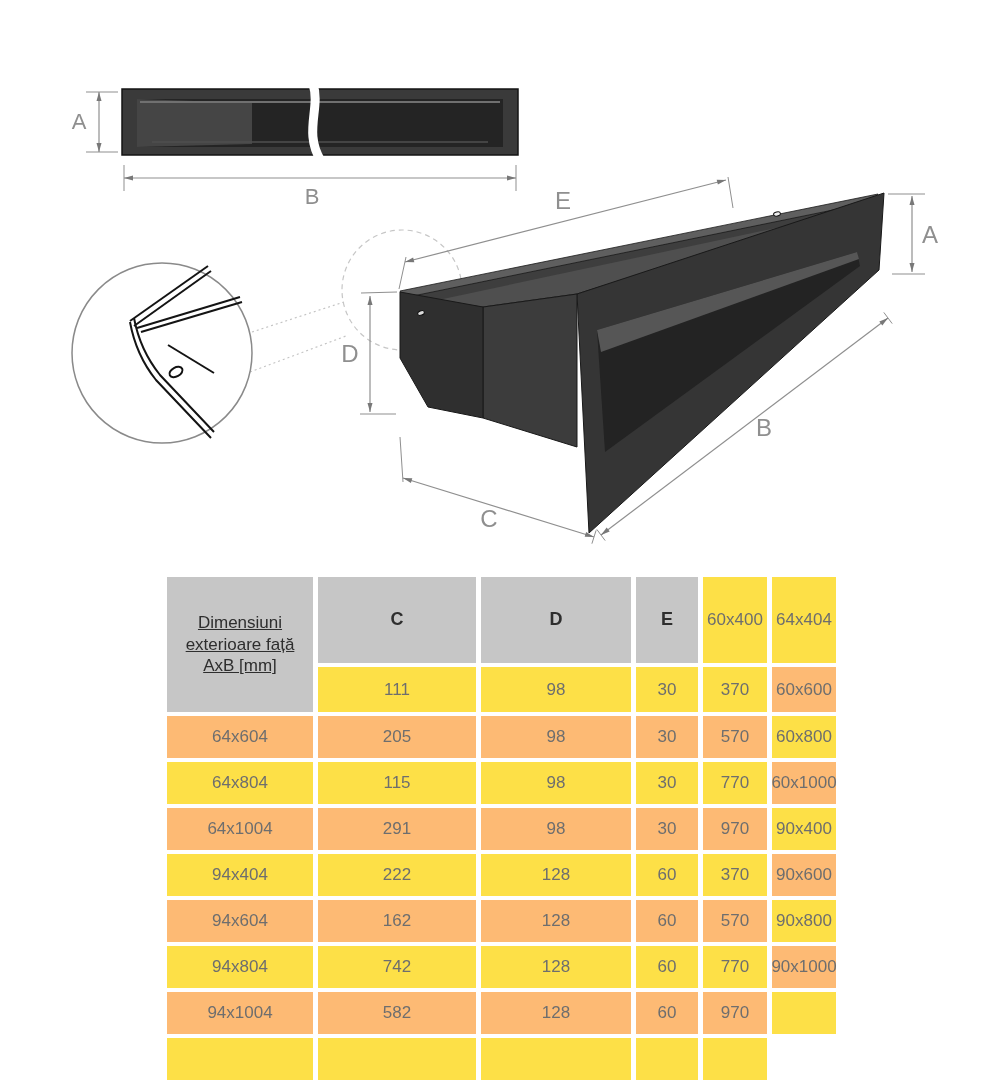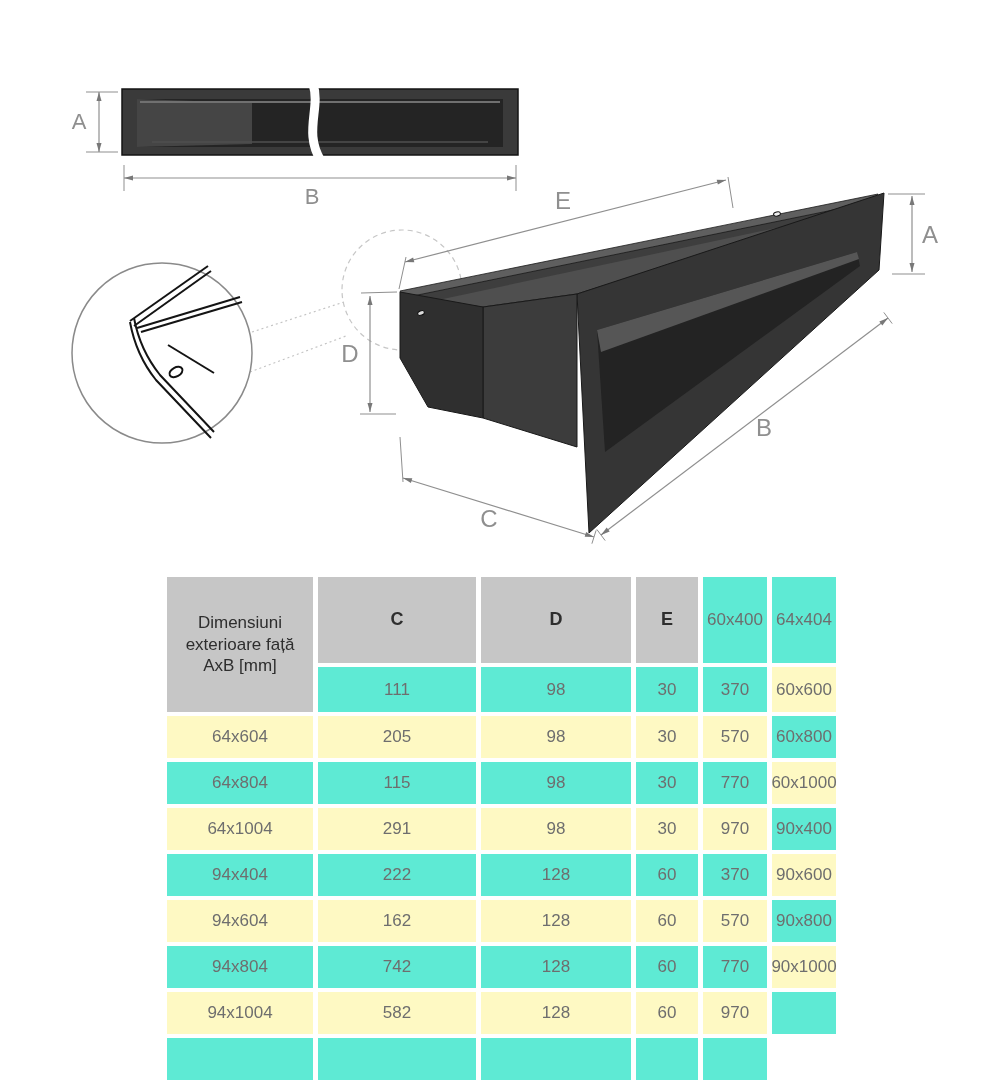--- a/index.html
+++ b/index.html
@@ -16,29 +16,29 @@
     grid-template-columns:146px 158px 150px 62px 64px 64px;
     grid-template-rows:86px 45px repeat(9,42px);
     column-gap:5px;row-gap:4px;
   }
   .trow{display:contents;}
   .th{
     background:#c6c6c6;color:#2e2e2e;
     display:flex;align-items:center;justify-content:center;
     text-align:center;font-size:17px;line-height:1.28;white-space:pre-line;
   }
-  .th.span2{grid-row:span 2;}
+  .th.span2{grid-row:span 2;text-decoration:underline;}
   .th.group{grid-column:4 / span 3;}
   .th.sub{font-weight:bold;font-size:18px;}
   .cell{
     display:flex;align-items:center;justify-content:center;
     font-size:17px;color:#6e6e6e;
   }
-  .light .cell{background:#5eead4;}
-  .dark  .cell{background:#fef9c3;}
+  .light .cell{background:#fde047;}
+  .dark  .cell{background:#fdba74;}
 </style>
 </head>
 <body>
 
 <div class="stage">
 
   <svg width="1000" height="577" viewBox="0 0 1000 577">
 
     <g>
       <rect x="122" y="89" width="396" height="66" fill="#3a3a3a" stroke="#141414" stroke-width="1.5"></rect>

